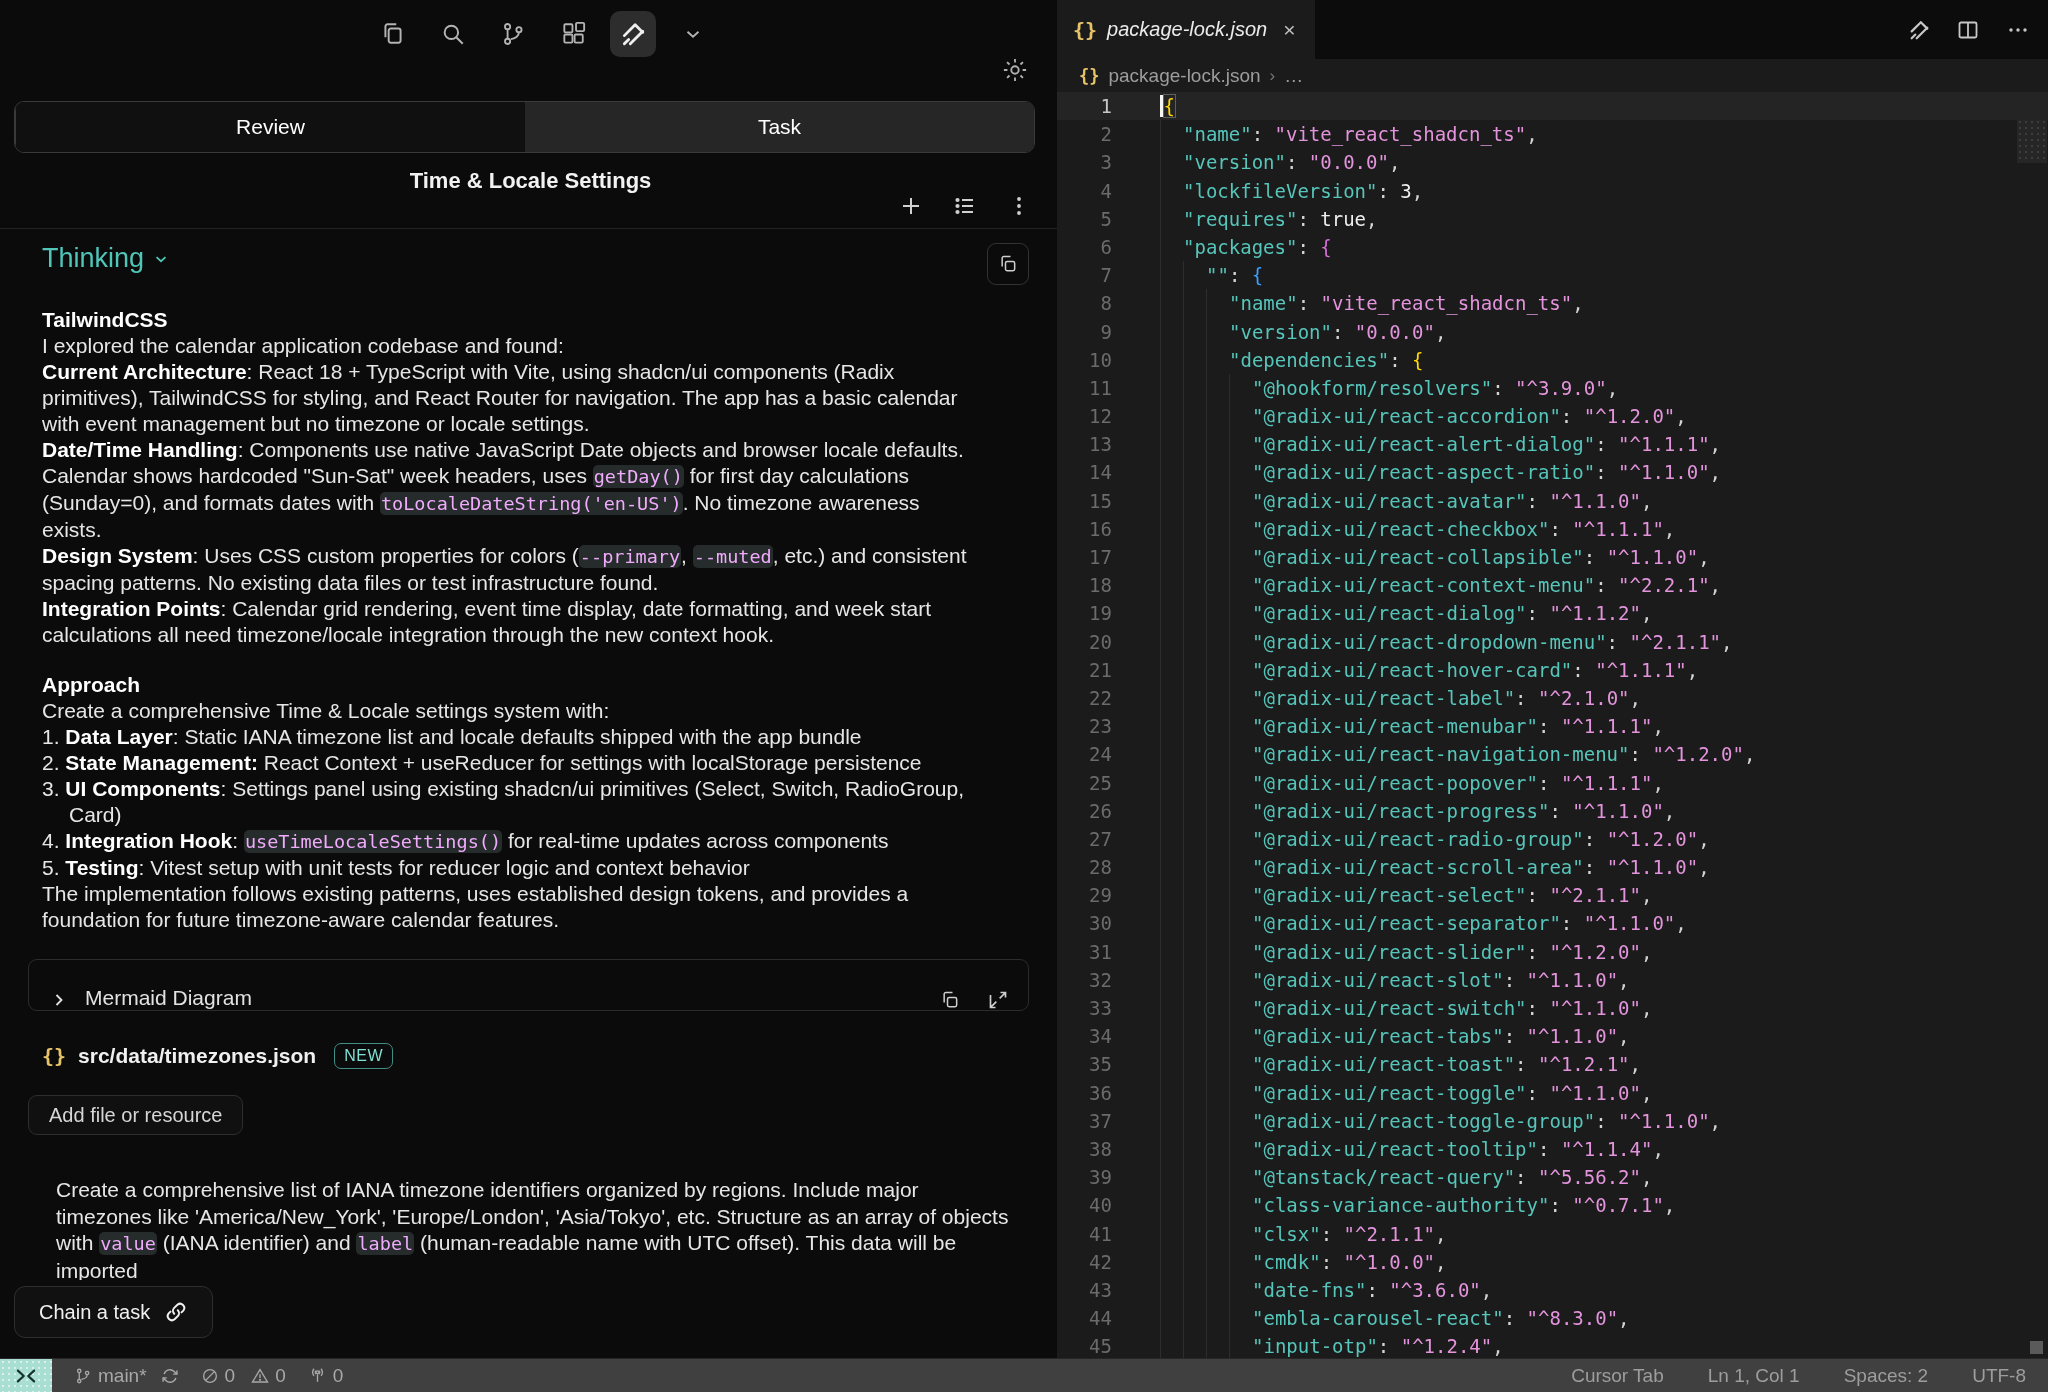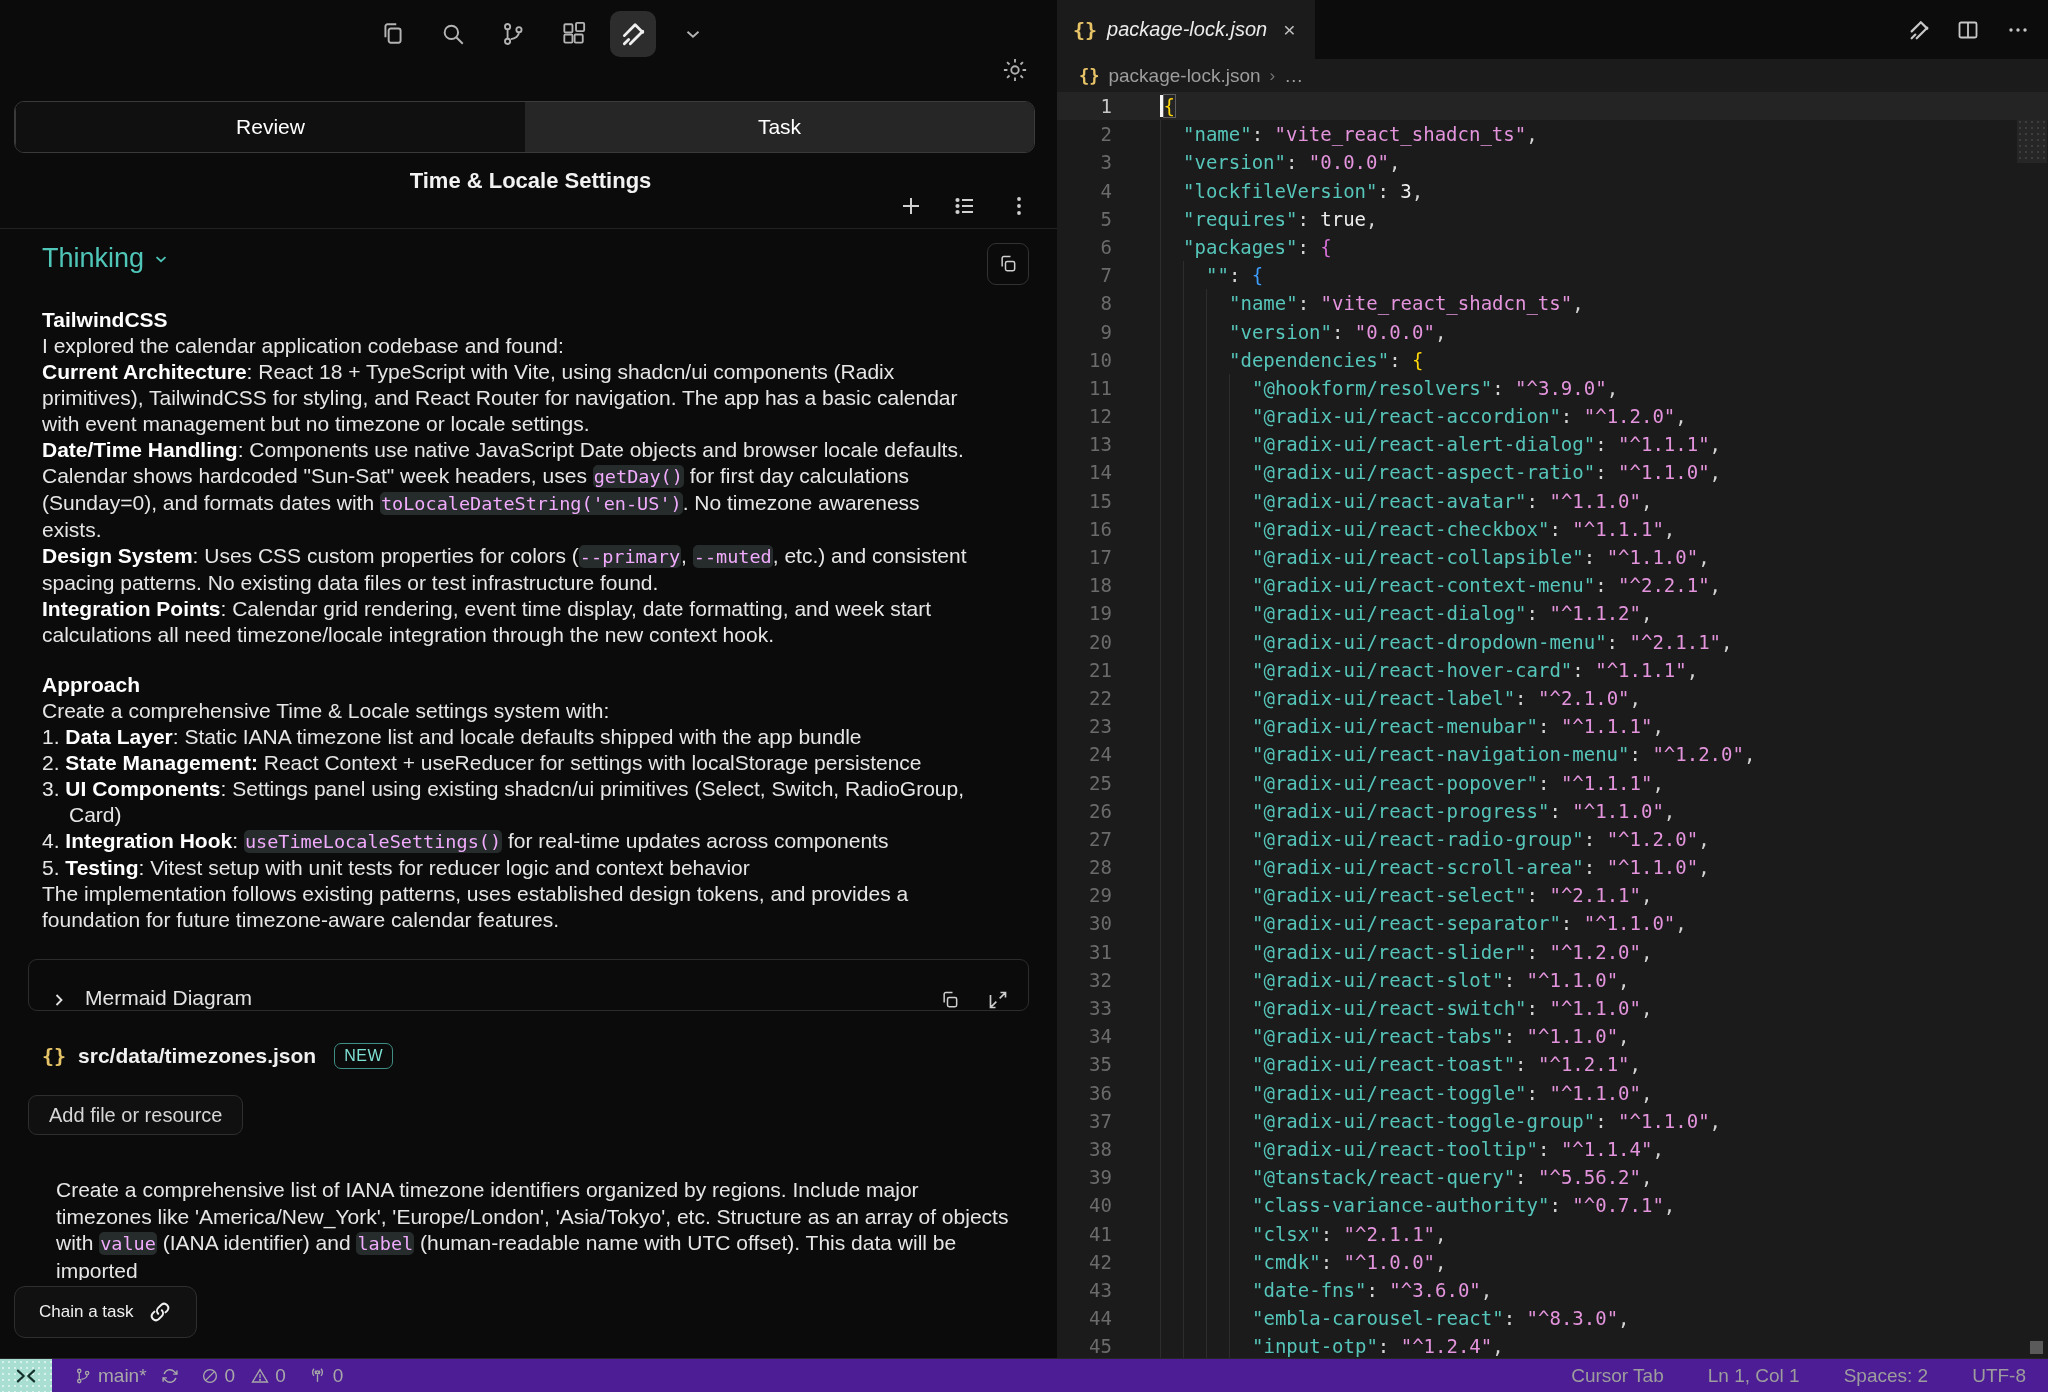--- a/index.html
+++ b/index.html
@@ -49,21 +49,21 @@
   .file-path { font-size:21px; font-weight:bold; color:#f0f0f0; }
   .badge-new { margin-left:6px; font-size:16px; letter-spacing:.5px; color:#7fe0d4; border:1.5px solid #3f8f85;
     border-radius:7px; padding:3px 9px; }
 
   .add-btn { display:inline-flex; align-items:center; margin:26px 0 12px 28px; height:40px; padding:0 20px;
     border:1px solid #2e2e2e; border-radius:9px; font-size:20px; color:#d6d6d6; background:#101010; }
 
   .prompt { margin:30px 46px 0 56px; font-size:21px; line-height:26.5px; color:#e6e6e6; max-width:960px; }
 
   .chain-btn { position:absolute; left:14px; bottom:20px; height:52px; display:inline-flex; align-items:center;
-    gap:14px; padding:0 24px; border:1px solid #2e2e2e; border-radius:11px; background:#111; font-size:17px; color:#f0f0f0; }
+    gap:14px; padding:0 24px; border:1px solid #2e2e2e; border-radius:11px; background:#111; font-size:20px; color:#f0f0f0; }
 
   
   .right { position:absolute; left:1057px; right:0; top:0; bottom:34px; background:#0c0c0c; }
   .tabstrip { position:relative; height:59px; background:#0c0c0c; }
   .tab { position:absolute; left:0; top:0; width:258px; height:59px; background:#1b1b1b;
     display:flex; align-items:center; padding:0 16px; }
   .tab-name { font-style:italic; font-size:20px; color:#ececec; margin-left:10px; }
   .tab-close { margin-left:16px; color:#c0c0c0; font-size:21px; }
   .strip-icons { position:absolute; right:18px; top:0; height:59px; display:flex; align-items:center; gap:26px; color:#c7c7c7; }
   .breadcrumb { height:33px; background:#1b1b1b; display:flex; align-items:center; gap:9px; padding-left:22px;
@@ -79,21 +79,21 @@
   .tok-k { color:#56c5ba; } .tok-s { color:#e394dc; } .tok-p { color:#d4d4d4; } .tok-n { color:#eeeeee; }
   .tok-y { color:#ffd70a; } .tok-m { color:#d670d6; } .tok-u { color:#3d9eff; }
   .caret { display:inline-block; width:2.5px; height:22px; background:#f5f5f5; vertical-align:-4px; margin-right:1px; }
   .bm { outline:1px solid #5f5f5f; }
   .vthumb { position:absolute; right:3px; top:1px; width:13px; height:13px; background:#9a9a9a; }
   .vblock { position:absolute; right:1px; top:15px; width:30px; height:56px; background:#262626;
     background-image:radial-gradient(#3d3d3d 1px, transparent 1px); background-size:6px 6px; }
   .hcorner { position:absolute; right:5px; bottom:4px; width:13px; height:13px; background:#5a5a5a; }
 
   
-  .statusbar { position:absolute; left:0; right:0; bottom:0; height:34px; background:#4c1d95;
+  .statusbar { position:absolute; left:0; right:0; bottom:0; height:34px; background:#404040;
     border-top:1px solid #262626; display:flex; align-items:center; font-size:19px; color:#a8a8a8; }
   .remote { width:52px; height:33px; background:#a9dfd2;
     background-image:radial-gradient(rgba(255,255,255,.55) 1px, transparent 1px); background-size:6px 6px;
     display:flex; align-items:center; justify-content:center; color:#15312b; }
   .sb-item { display:flex; align-items:center; gap:6px; margin-left:22px; }
   .sb-right { margin-left:auto; display:flex; gap:44px; margin-right:22px; color:#9d9d9d; }
 </style>
 </head>
 <body>
 

